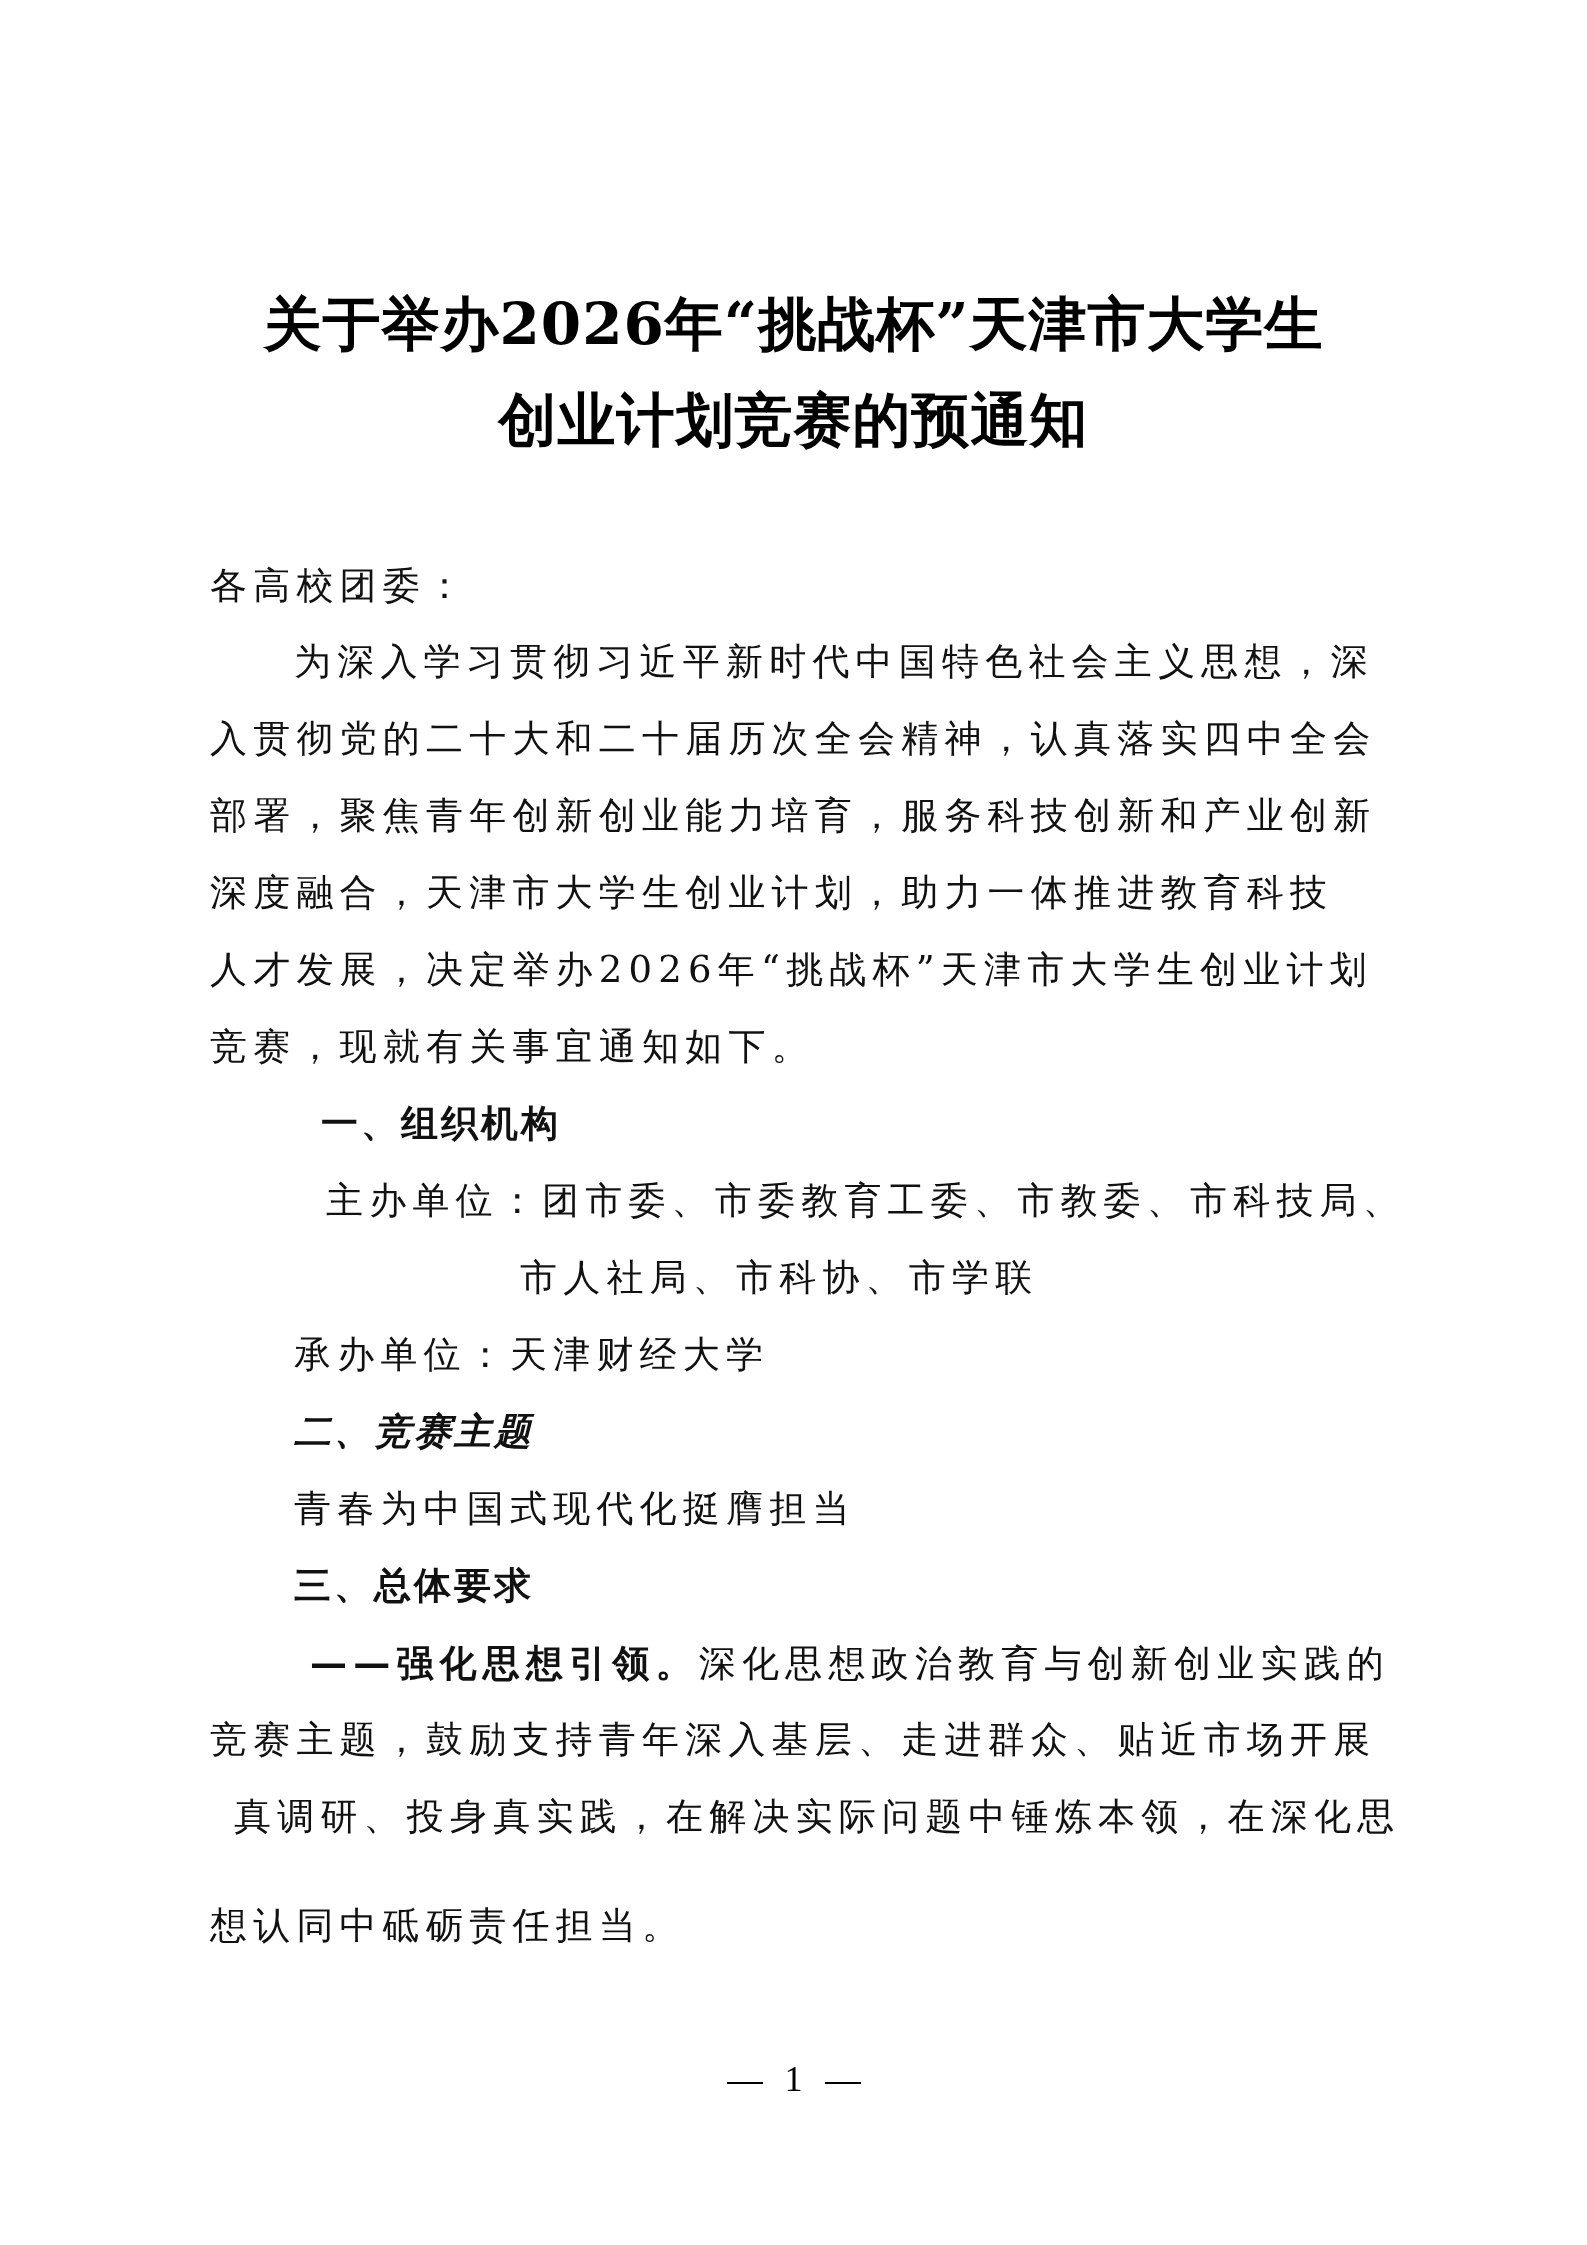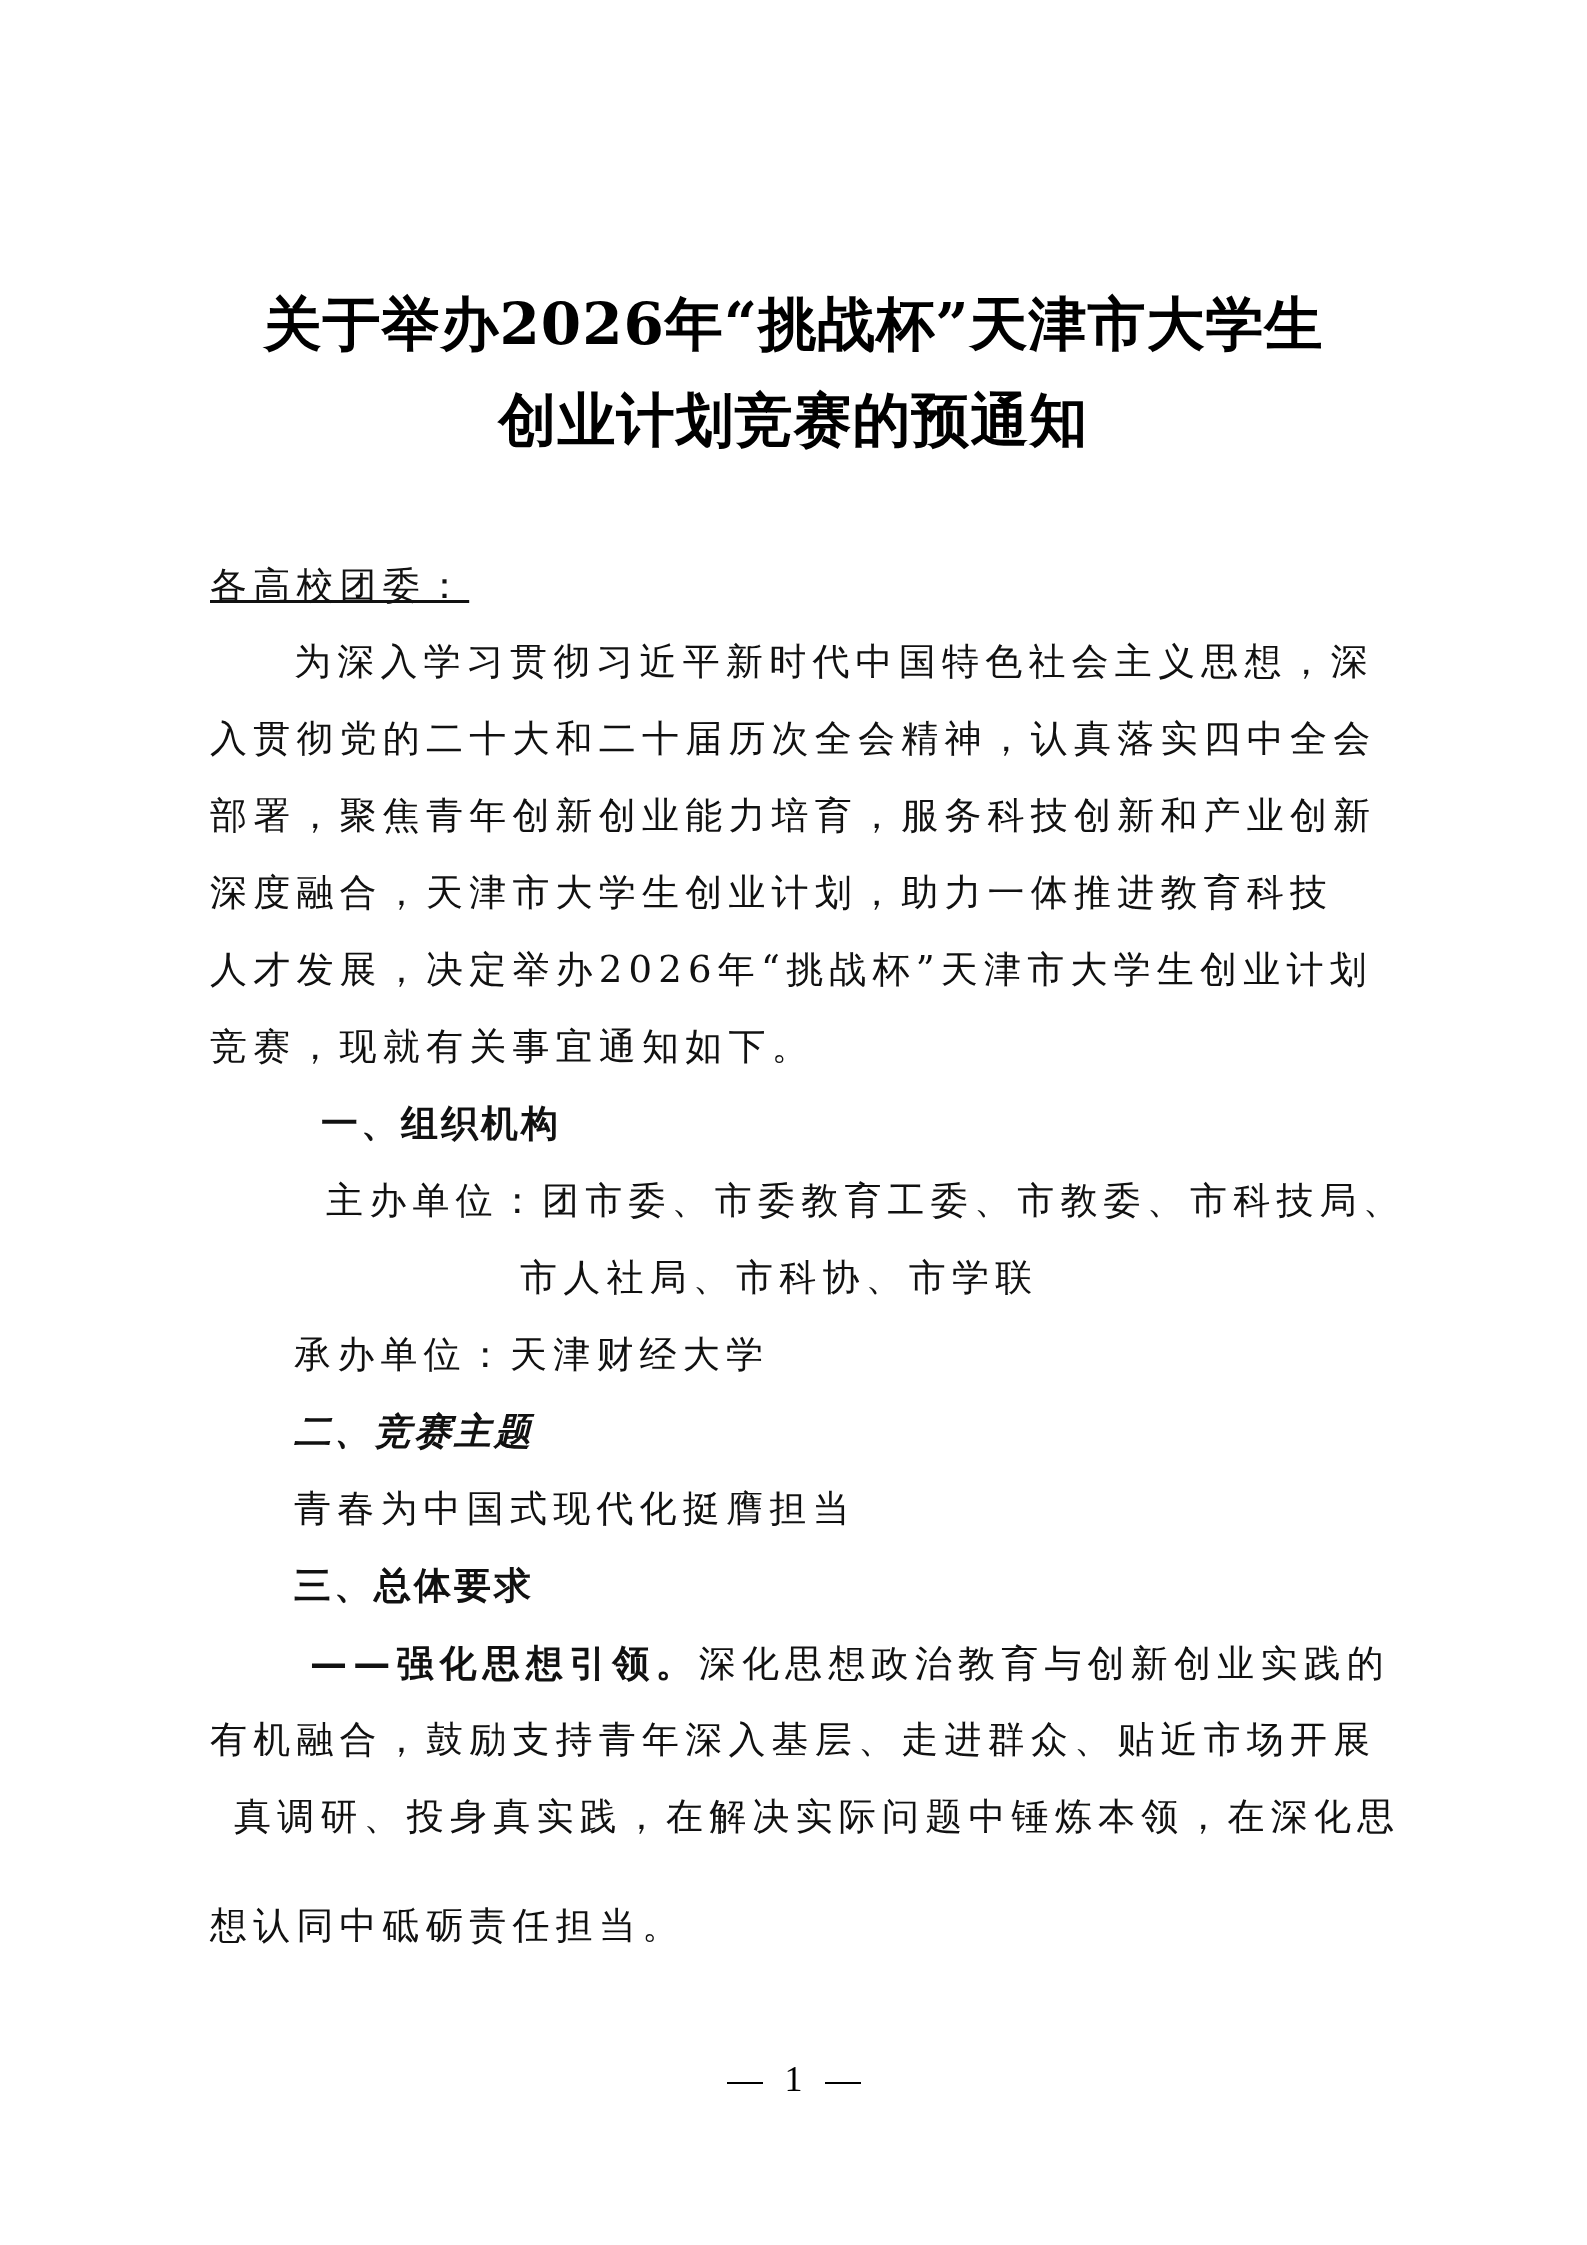--- a/index.html
+++ b/index.html
@@ -75,40 +75,40 @@
     }
   </style>
 </head>
 <body>
 
 <div class="page">
 
   <div class="title l1">关于举办2026年“挑战杯”天津市大学生</div>
   <div class="title l2">创业计划竞赛的预通知</div>
 
-  <div class="line" style="top:556px;text-decoration:underline;">各高校团委：</div>
+  <div class="line" style="top:556px;">各高校团委：</div>
 
   <div class="line indent" style="top:632px;">为深入学习贯彻习近平新时代中国特色社会主义思想，深</div>
   <div class="line" style="top:709px;">入贯彻党的二十大和二十届历次全会精神，认真落实四中全会</div>
   <div class="line" style="top:786px;">部署，聚焦青年创新创业能力培育，服务科技创新和产业创新</div>
   <div class="line" style="top:863px;">深度融合，天津市大学生创业计划，助力一体推进教育科技</div>
   <div class="line" style="top:940px;">人才发展，决定举办2026年“挑战杯”天津市大学生创业计划</div>
   <div class="line" style="top:1017px;">竞赛，现就有关事宜通知如下。</div>
 
   <div class="line heading" style="top:1094px;margin-left:27px;">一、组织机构</div>
   <div class="line indent" style="top:1171px;margin-left:32px;">主办单位：团市委、市委教育工委、市教委、市科技局、</div>
   <div class="line cont" style="top:1248px;">市人社局、市科协、市学联</div>
   <div class="line indent" style="top:1325px;">承办单位：天津财经大学</div>
 
   <div class="line heading" style="top:1402px;font-style:italic;">二、竞赛主题</div>
   <div class="line indent" style="top:1479px;">青春为中国式现代化挺膺担当</div>
 
   <div class="line heading" style="top:1556px;">三、总体要求</div>
   <div class="line indent" style="top:1633px;"><span class="lead-strong">——强化思想引领。</span><span>深化思想政治教育与创新创业实践的</span></div>
-  <div class="line" style="top:1710px;">有机融合，鼓励支持青年深入基层、走进群众、贴近市场开展</div>
+  <div class="line" style="top:1710px;">竞赛主题，鼓励支持青年深入基层、走进群众、贴近市场开展</div>
   <div class="line" style="top:1787px;margin-left:24px;">真调研、投身真实践，在解决实际问题中锤炼本领，在深化思</div>
   <div class="line" style="top:1864px;margin-top:32px;">想认同中砥砺责任担当。</div>
 
   <div class="footer">
     <span class="dash"></span><span>1</span><span class="dash"></span>
   </div>
 
 </div>
 
 </body></html>

